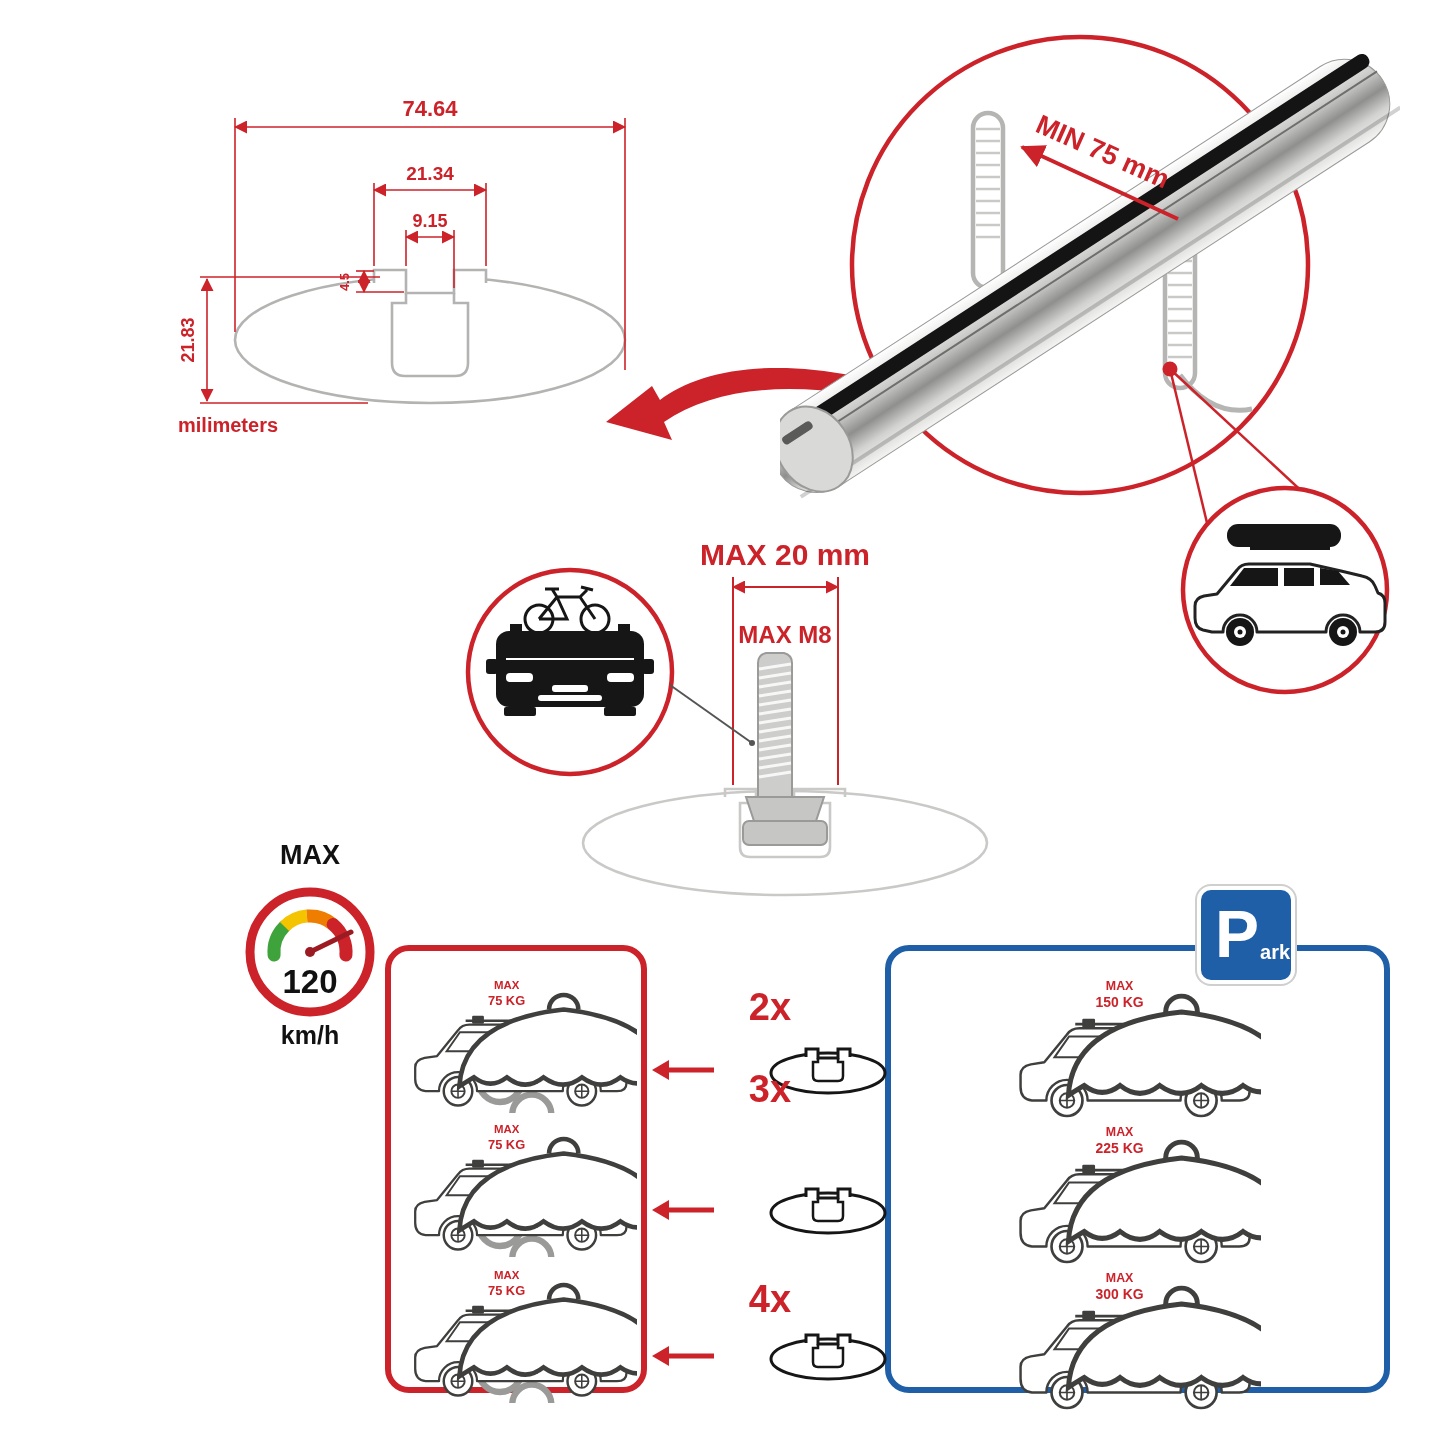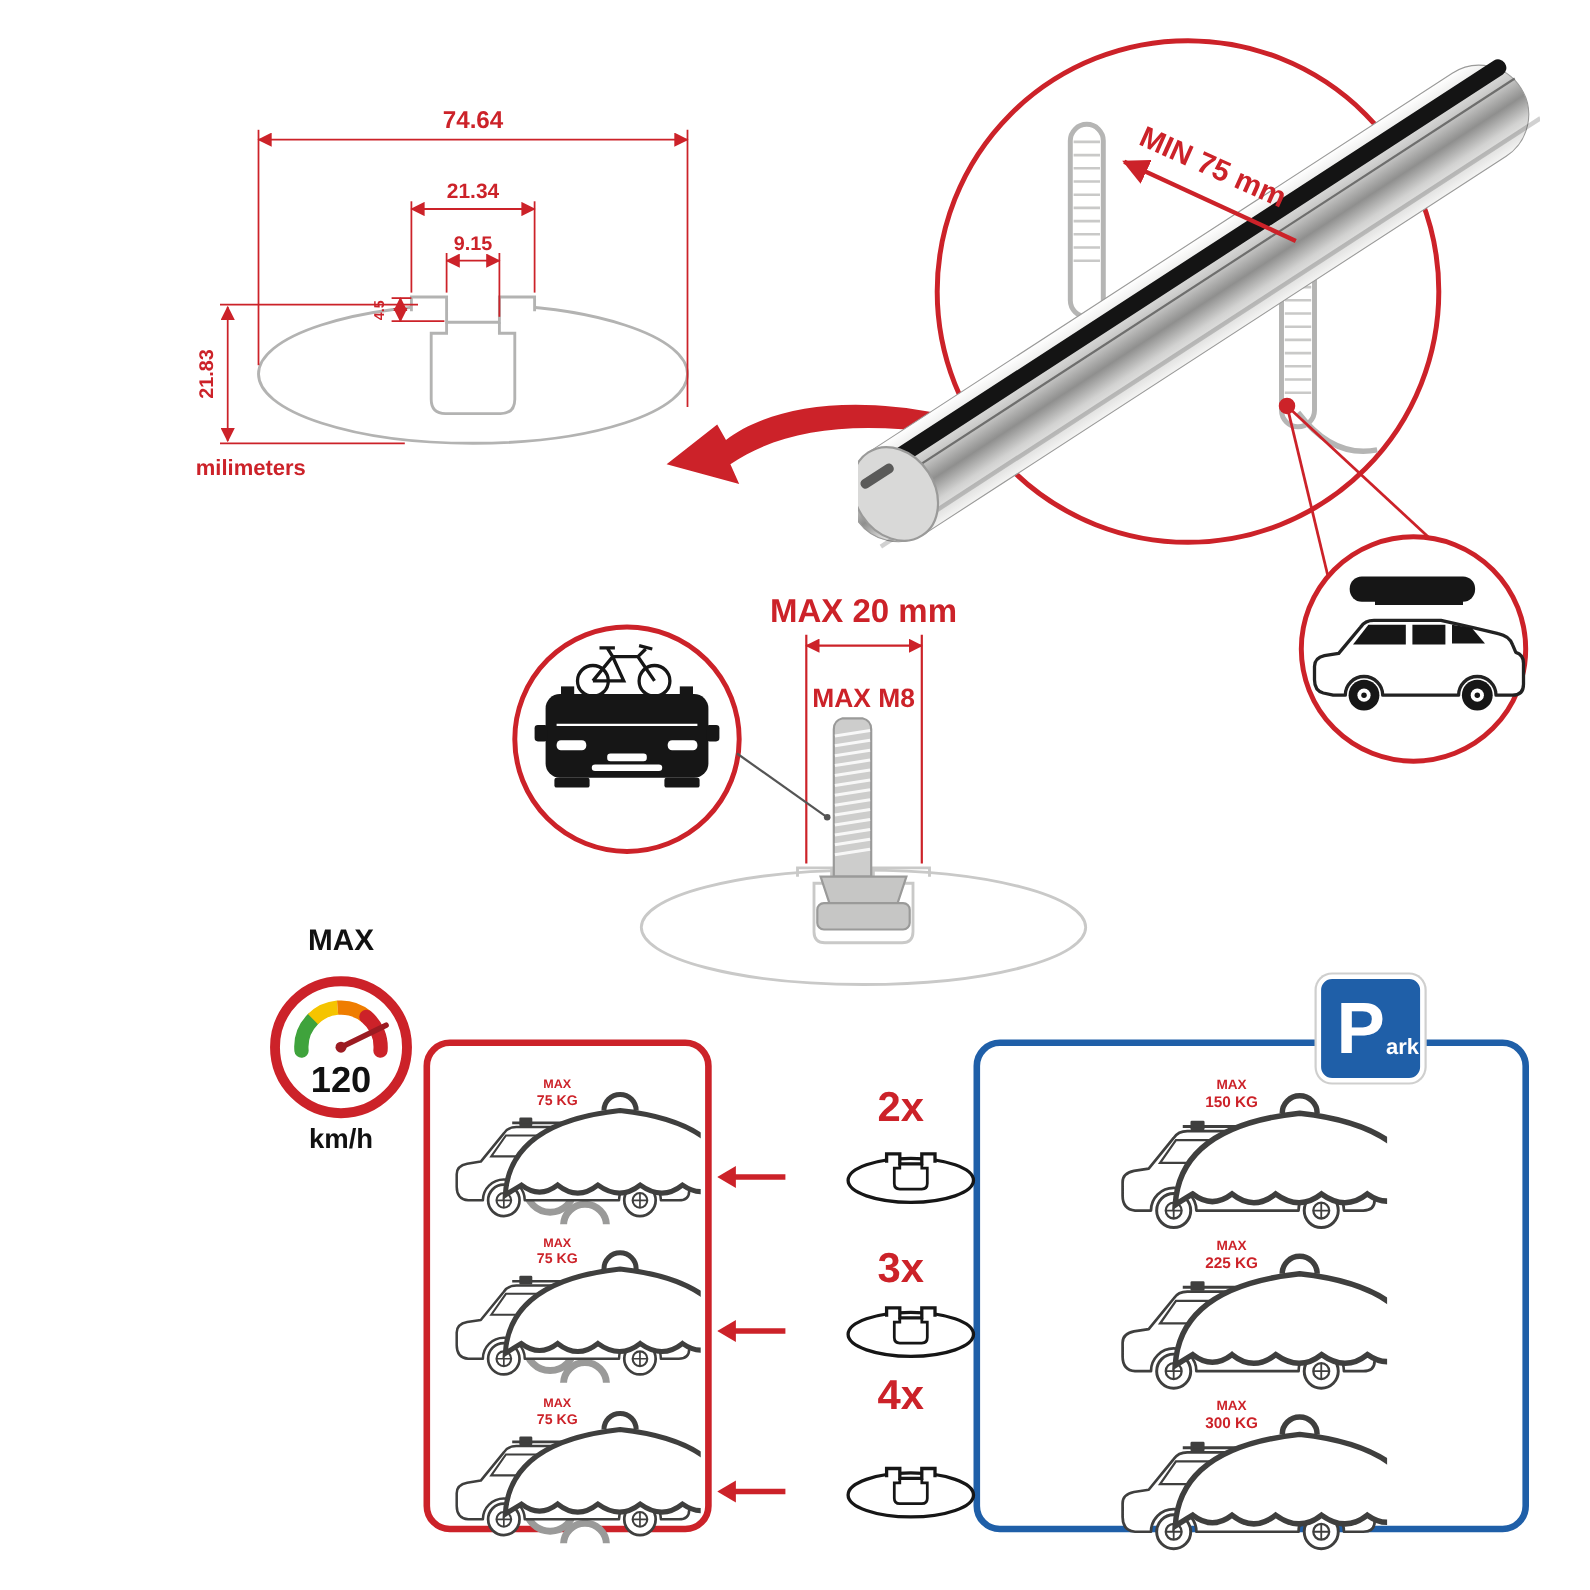--- a/index.html
+++ b/index.html
@@ -10,21 +10,21 @@
   svg text{font-family:"Liberation Sans",sans-serif}
   .dim{fill:#cc2229;text-anchor:middle;font-weight:bold}
   .redBig{fill:#cc2229;font-weight:bold;font-size:27px}
   .panel{position:absolute;border-radius:24px;background:transparent}
   .panel.red{left:385px;top:945px;width:262px;height:448px;border:6px solid #cc2229}
   .panel.blue{left:885px;top:945px;width:505px;height:448px;border:6px solid #1f5fa8}
   .car{position:absolute}
   .car svg{display:block;width:100%;height:auto}
   .bagT{fill:#cc2229;font-weight:bold;text-anchor:middle;font-size:12px}
   .bagK{fill:#cc2229;font-weight:bold;text-anchor:middle;font-size:13.5px}
-  .rowlabel{position:absolute;left:700px;width:140px;text-align:right;color:#cc2229;font-weight:bold;font-size:38px}
+  .rowlabel{position:absolute;left:700px;width:140px;text-align:center;color:#cc2229;font-weight:bold;font-size:38px}
   .park-sign{position:absolute;left:1197px;top:886px;width:98px;height:98px;background:#1f5fa8;border:4px solid #fff;
     border-radius:14px;box-shadow:0 0 0 2px #cfcfce;display:flex;color:#fff;padding-left:14px}
   .park-p{font-size:66px;font-weight:bold;line-height:88px}
   .park-ark{font-size:20px;font-weight:bold;align-self:flex-end;margin:0 0 16px 1px}
   .gauge-txt{fill:#111;text-anchor:middle;font-weight:bold}
 </style>
 </head>
 <body>
 
 <div class="canvas">
@@ -310,30 +310,30 @@
 
   <div class="rowlabel" style="top:986px"><span>2x</span></div>
   <svg class="abs" style="left:652px;top:1044px" width="236" height="52" viewBox="0 0 236 52">
     <line x1="16" y1="26" x2="62" y2="26" stroke="#cc2229" stroke-width="5"></line>
     <path d="M 17,16 L 17,36 L 0,26 Z" fill="#cc2229"></path>
     <line x1="174" y1="26" x2="220" y2="26" stroke="#1f5fa8" stroke-width="5"></line>
     <path d="M 219,16 L 219,36 L 236,26 Z" fill="#1f5fa8"></path>
     <use href="#sym-profile" x="58"></use>
   </svg>
 
-  <div class="rowlabel" style="top:1132px"><span>3x</span></div>
+  <div class="rowlabel" style="top:1068px"><span>3x</span></div>
   <svg class="abs" style="left:652px;top:1184px" width="236" height="52" viewBox="0 0 236 52">
     <line x1="16" y1="26" x2="62" y2="26" stroke="#cc2229" stroke-width="5"></line>
     <path d="M 17,16 L 17,36 L 0,26 Z" fill="#cc2229"></path>
     <line x1="174" y1="26" x2="220" y2="26" stroke="#1f5fa8" stroke-width="5"></line>
     <path d="M 219,16 L 219,36 L 236,26 Z" fill="#1f5fa8"></path>
     <use href="#sym-profile" x="58"></use>
   </svg>
 
-  <div class="rowlabel" style="top:1248px"><span>4x</span></div>
+  <div class="rowlabel" style="top:1278px"><span>4x</span></div>
   <svg class="abs" style="left:652px;top:1330px" width="236" height="52" viewBox="0 0 236 52">
     <line x1="16" y1="26" x2="62" y2="26" stroke="#cc2229" stroke-width="5"></line>
     <path d="M 17,16 L 17,36 L 0,26 Z" fill="#cc2229"></path>
     <line x1="174" y1="26" x2="220" y2="26" stroke="#1f5fa8" stroke-width="5"></line>
     <path d="M 219,16 L 219,36 L 236,26 Z" fill="#1f5fa8"></path>
     <use href="#sym-profile" x="58"></use>
   </svg>
 
   <div class="park-sign">
     <span class="park-p">P</span>

